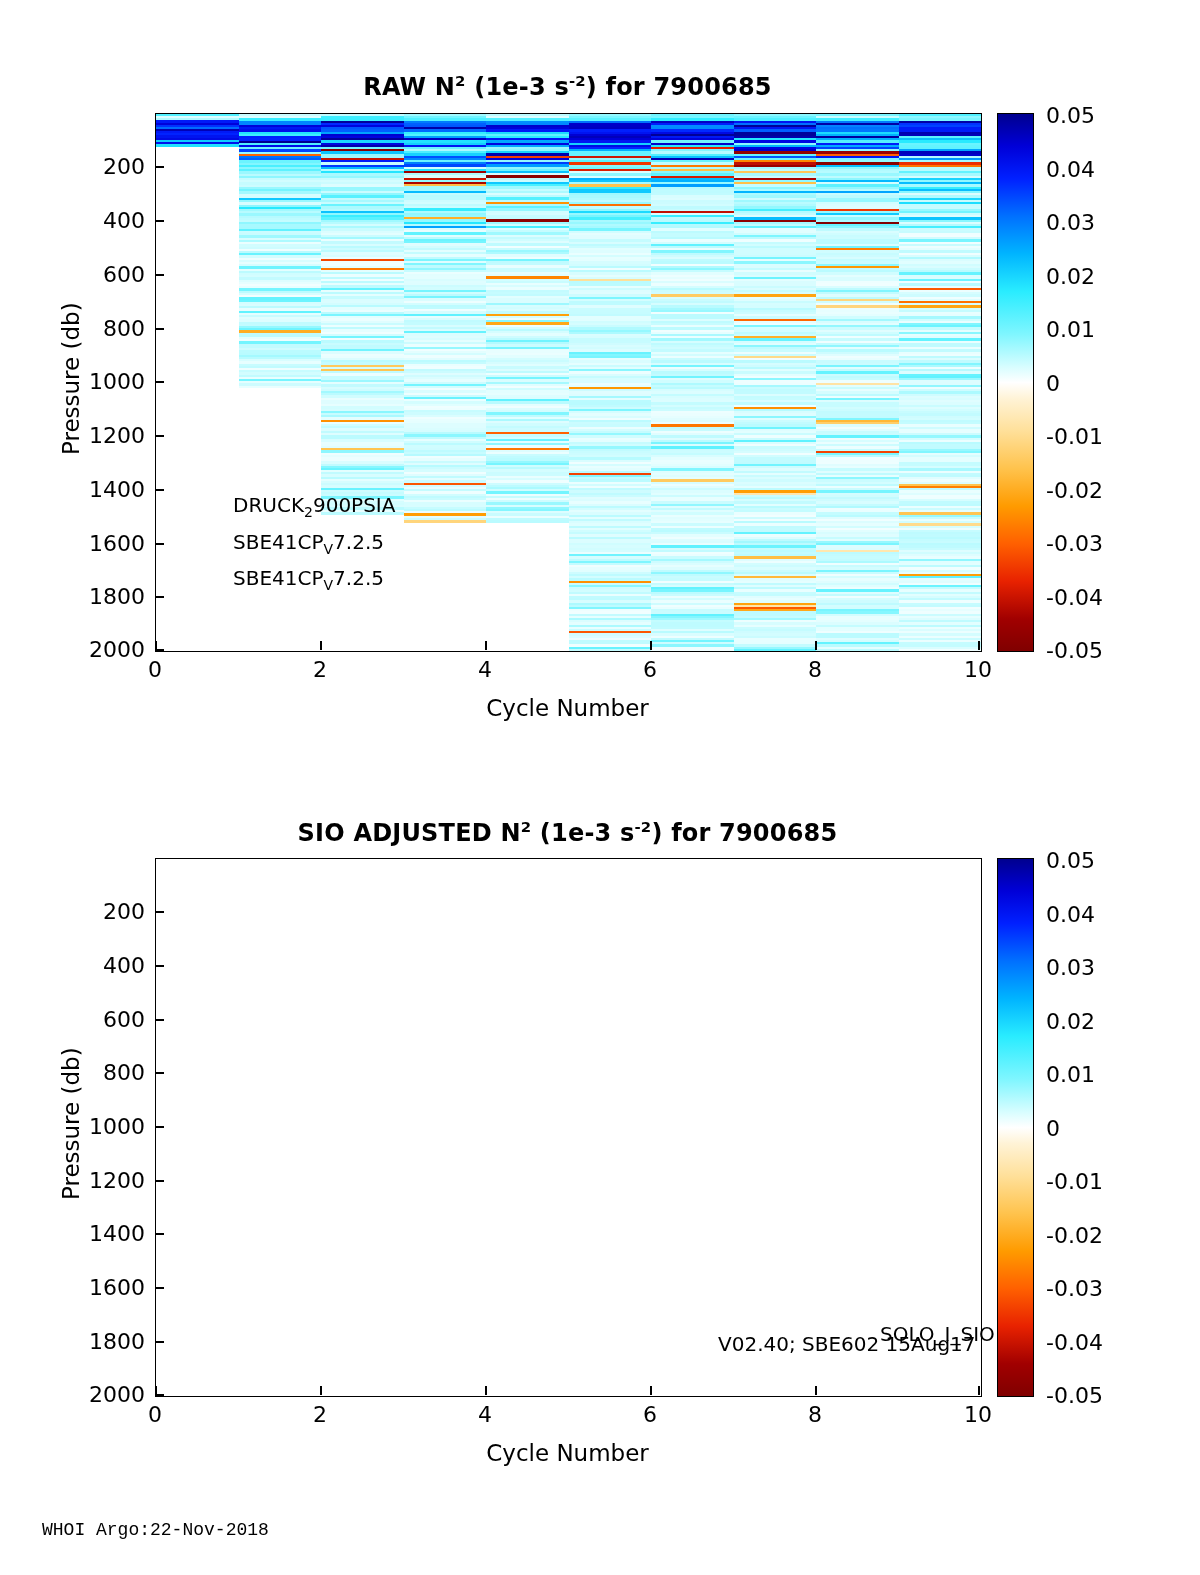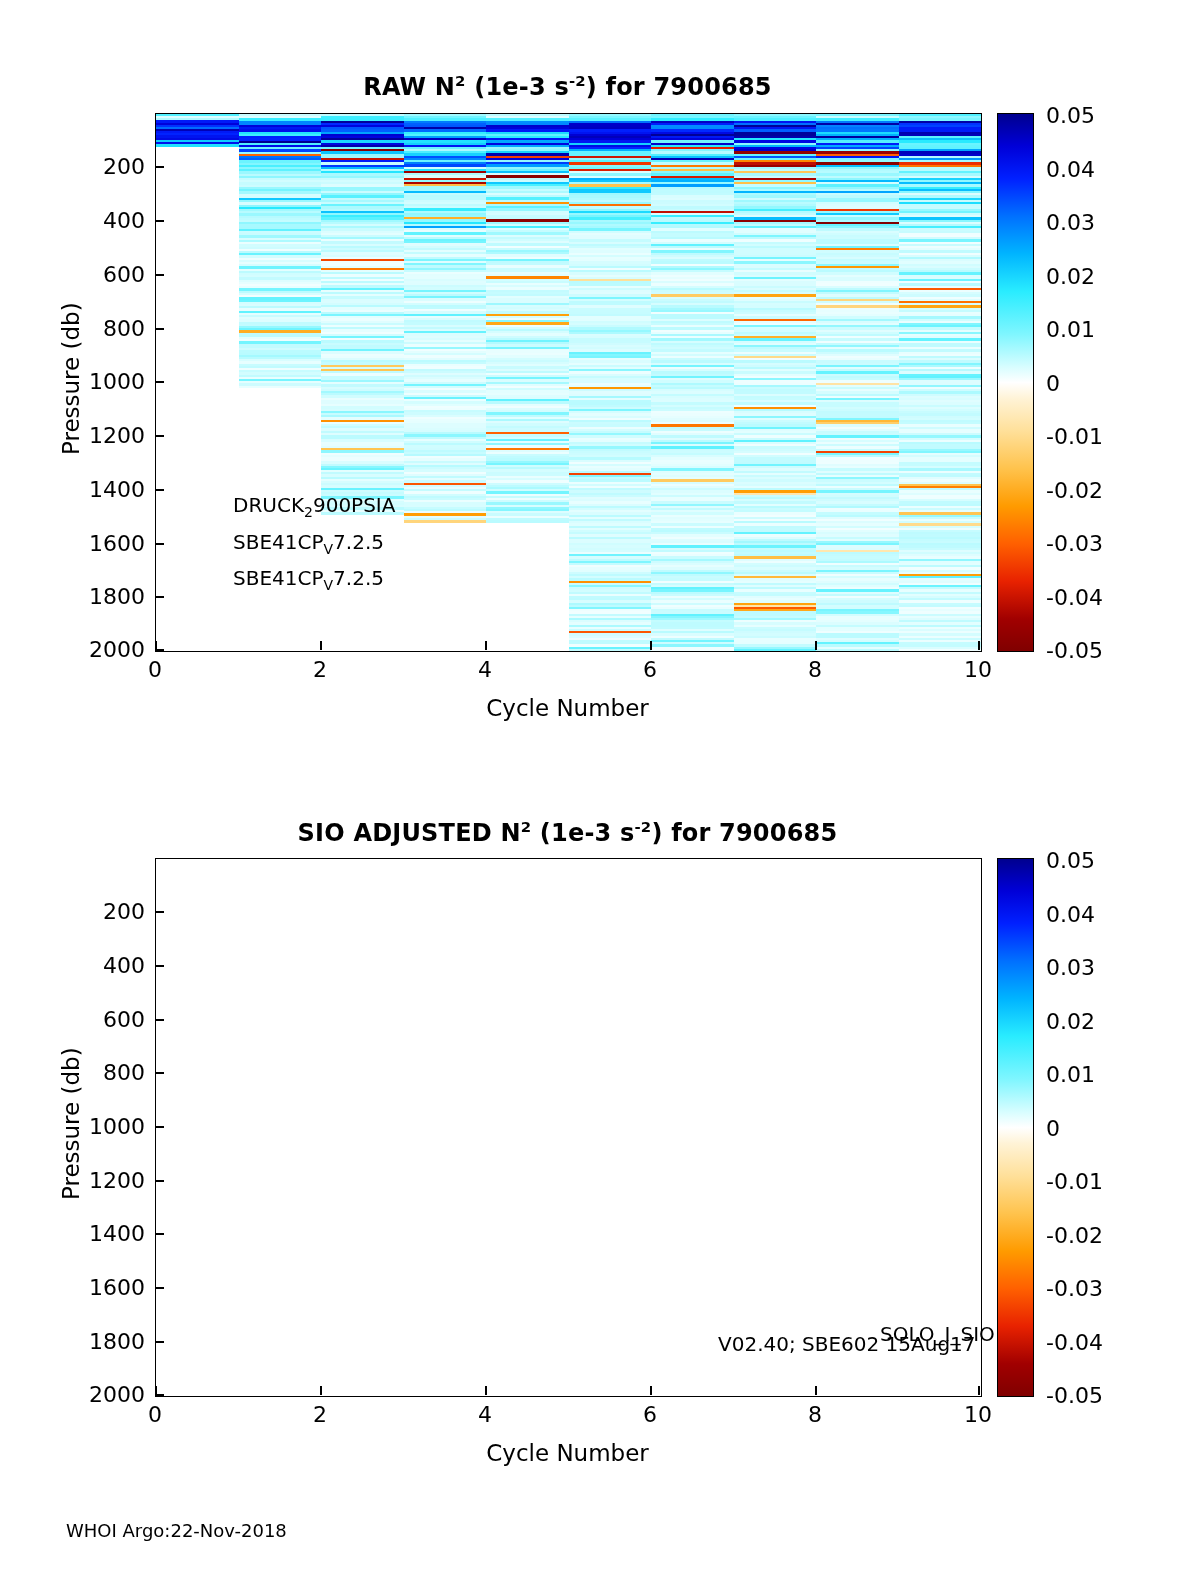--- a/index.html
+++ b/index.html
@@ -2201,13 +2201,13 @@
     <div class="cbar-tick-label" style="left:1046px; top:1062px;">0.01</div>
     <div class="cbar-tick-label" style="left:1046px; top:1116px;">0</div>
     <div class="cbar-tick-label" style="left:1046px; top:1169px;">-0.01</div>
     <div class="cbar-tick-label" style="left:1046px; top:1223px;">-0.02</div>
     <div class="cbar-tick-label" style="left:1046px; top:1276px;">-0.03</div>
     <div class="cbar-tick-label" style="left:1046px; top:1330px;">-0.04</div>
     <div class="cbar-tick-label" style="left:1046px; top:1383px;">-0.05</div>
   </div>
 </div>
 
-<div class="footer" style="left:66px; top:1520px;">WHOI Argo:22-Nov-2018</div>
+<div class="footer" style="left:42px; top:1520px;font-family:Liberation Mono, monospace;">WHOI Argo:22-Nov-2018</div>
 
 </body></html>

